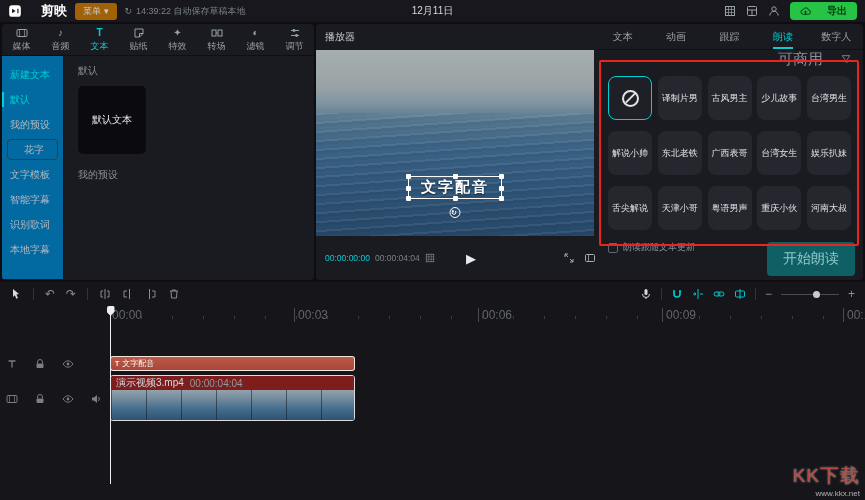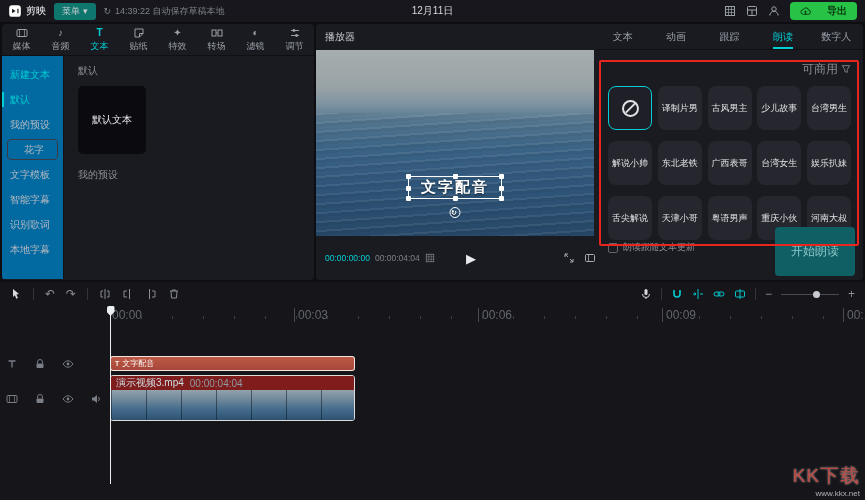--- a/index.html
+++ b/index.html
@@ -3,23 +3,23 @@
 <meta charset="utf-8">
 <style>
   *{margin:0;padding:0;box-sizing:border-box;font-family:"Liberation Sans","DejaVu Sans",sans-serif}
   html,body{width:865px;height:500px;overflow:hidden;background:#0e0e12}
   .app{position:absolute;left:0;top:0;width:865px;height:500px;background:#0e0e12;color:#c8ccd2;font-size:10px}
   button{background:none;border:none;color:inherit;font:inherit;cursor:pointer}
   svg.ic{width:12px;height:12px;display:block;stroke-width:1}
 
   
   .topbar{position:absolute;left:0;top:0;width:865px;height:22px;background:#17171d;display:flex;align-items:center;padding:0 8px;gap:8px;z-index:10}
-  .logo{display:flex;align-items:center;gap:4px;color:#fff;font-weight:normal;font-size:10px}
+  .logo{display:flex;align-items:center;gap:19px;color:#fff;font-weight:bold;font-size:13px}
   .logo svg{width:14px;height:14px}
-  .menu-btn{display:flex;align-items:center;gap:3px;background:#0f766e;border-radius:3px;padding:2px 8px;color:#c8ccd2;font-size:9px}
+  .menu-btn{display:flex;align-items:center;gap:3px;background:#a16207;border-radius:3px;padding:2px 8px;color:#c8ccd2;font-size:9px}
   .autosave{display:flex;align-items:center;gap:4px;color:#7c8088;font-size:9px}
   .top-date{position:absolute;left:50%;transform:translateX(-50%);color:#d8dadd;font-size:10px}
   .top-right{margin-left:auto;display:flex;align-items:center;gap:10px;color:#9aa0a8}
   .export-btn{display:flex;align-items:center;gap:16px;background:#27c346;color:#07350f;font-weight:bold;border-radius:4px;padding:2px 10px;font-size:10px}
   .export-btn svg{width:11px;height:11px}
 
   
   .panel{position:absolute;background:#1a1a21;border-radius:4px;overflow:hidden}
   .left-panel{left:2px;top:24px;width:312px;height:256px}
   .player-panel{left:316px;top:24px;width:310px;height:256px}
@@ -58,30 +58,30 @@
   .ptime{display:flex;align-items:center;gap:5px;font-size:8.5px}
   .t-cur{color:#00d0d4}.t-dur{color:#7c8088}
   .play-btn{position:absolute;left:50%;transform:translateX(-50%);color:#e8eaee;font-size:13px}
   .pc-right{margin-left:auto;display:flex;align-items:center;gap:9px;color:#a6aab2}
 
   
   .rtabs{display:flex;height:26px;border-bottom:1px solid #101014}
   .rtab{flex:1;display:flex;align-items:center;justify-content:center;color:#9aa0a8;font-size:10px;position:relative}
   .rtab.active{color:#00d0d4}
   .rtab.active::after{content:"";position:absolute;left:50%;transform:translateX(-50%);bottom:0;width:20px;height:2px;background:#00d0d4}
-  .filter-row{height:18px;display:flex;align-items:center;justify-content:flex-end;gap:3px;padding:0 12px;margin-top:10px;color:#8c9098;font-size:12px}
+  .filter-row{height:18px;display:flex;align-items:center;justify-content:flex-end;gap:18px;padding:0 12px;margin-top:0;color:#8c9098;font-size:15px}
   .voice-grid{display:grid;grid-template-columns:repeat(5,44px);justify-content:space-between;row-gap:11px;margin:8px 12px 0}
   .vtile{height:44px;background:#26262e;border-radius:8px;display:flex;align-items:center;justify-content:center;color:#dfe2e6;font-size:9px;cursor:pointer}
   .vtile.sel{border:1.5px solid #00d0d4;background:#1f1f27}
   .prohibit{width:17px;height:17px;border:2px solid #dfe2e6;border-radius:50%;position:relative}
   .prohibit::after{content:"";position:absolute;left:0;top:5.5px;width:13px;height:2px;background:#dfe2e6;transform:rotate(-45deg)}
   .anno-box{position:absolute;left:3px;top:36px;width:260px;height:186px;border:2px solid #e8251f;border-radius:2px;pointer-events:none;z-index:6}
   .follow-row{position:absolute;left:12px;bottom:26px;display:flex;align-items:center;gap:5px;color:#8c9098;font-size:9px}
   .cb{width:10px;height:10px;border:1px solid #62666e;border-radius:2px;background:#1a1a21}
-  .start-btn{position:absolute;right:8px;bottom:4px;background:#0f6064;color:#8fc7c9;border-radius:4px;padding:16px 16px;font-size:12px}
+  .start-btn{position:absolute;right:8px;bottom:4px;background:#0f6064;color:#8fc7c9;border-radius:4px;padding:8px 16px;font-size:14px}
 
   
   .timeline{position:absolute;left:0;top:282px;width:865px;height:218px;background:#15151a}
   .ttoolbar{height:24px;display:flex;align-items:center;gap:11px;padding:0 10px;color:#8a8e96}
   .vdiv{width:1px;height:12px;background:#33333b}
   .tool{display:flex;align-items:center;color:#8a8e96}
   .tool.white{color:#d8dadc}.tool.teal{color:#00c8cc}
   .tool .uni{font-size:12px;line-height:12px}
   .t-right{margin-left:auto;display:flex;align-items:center;gap:9px}
   .zoom-slider{width:58px;height:10px;position:relative;cursor:pointer}

